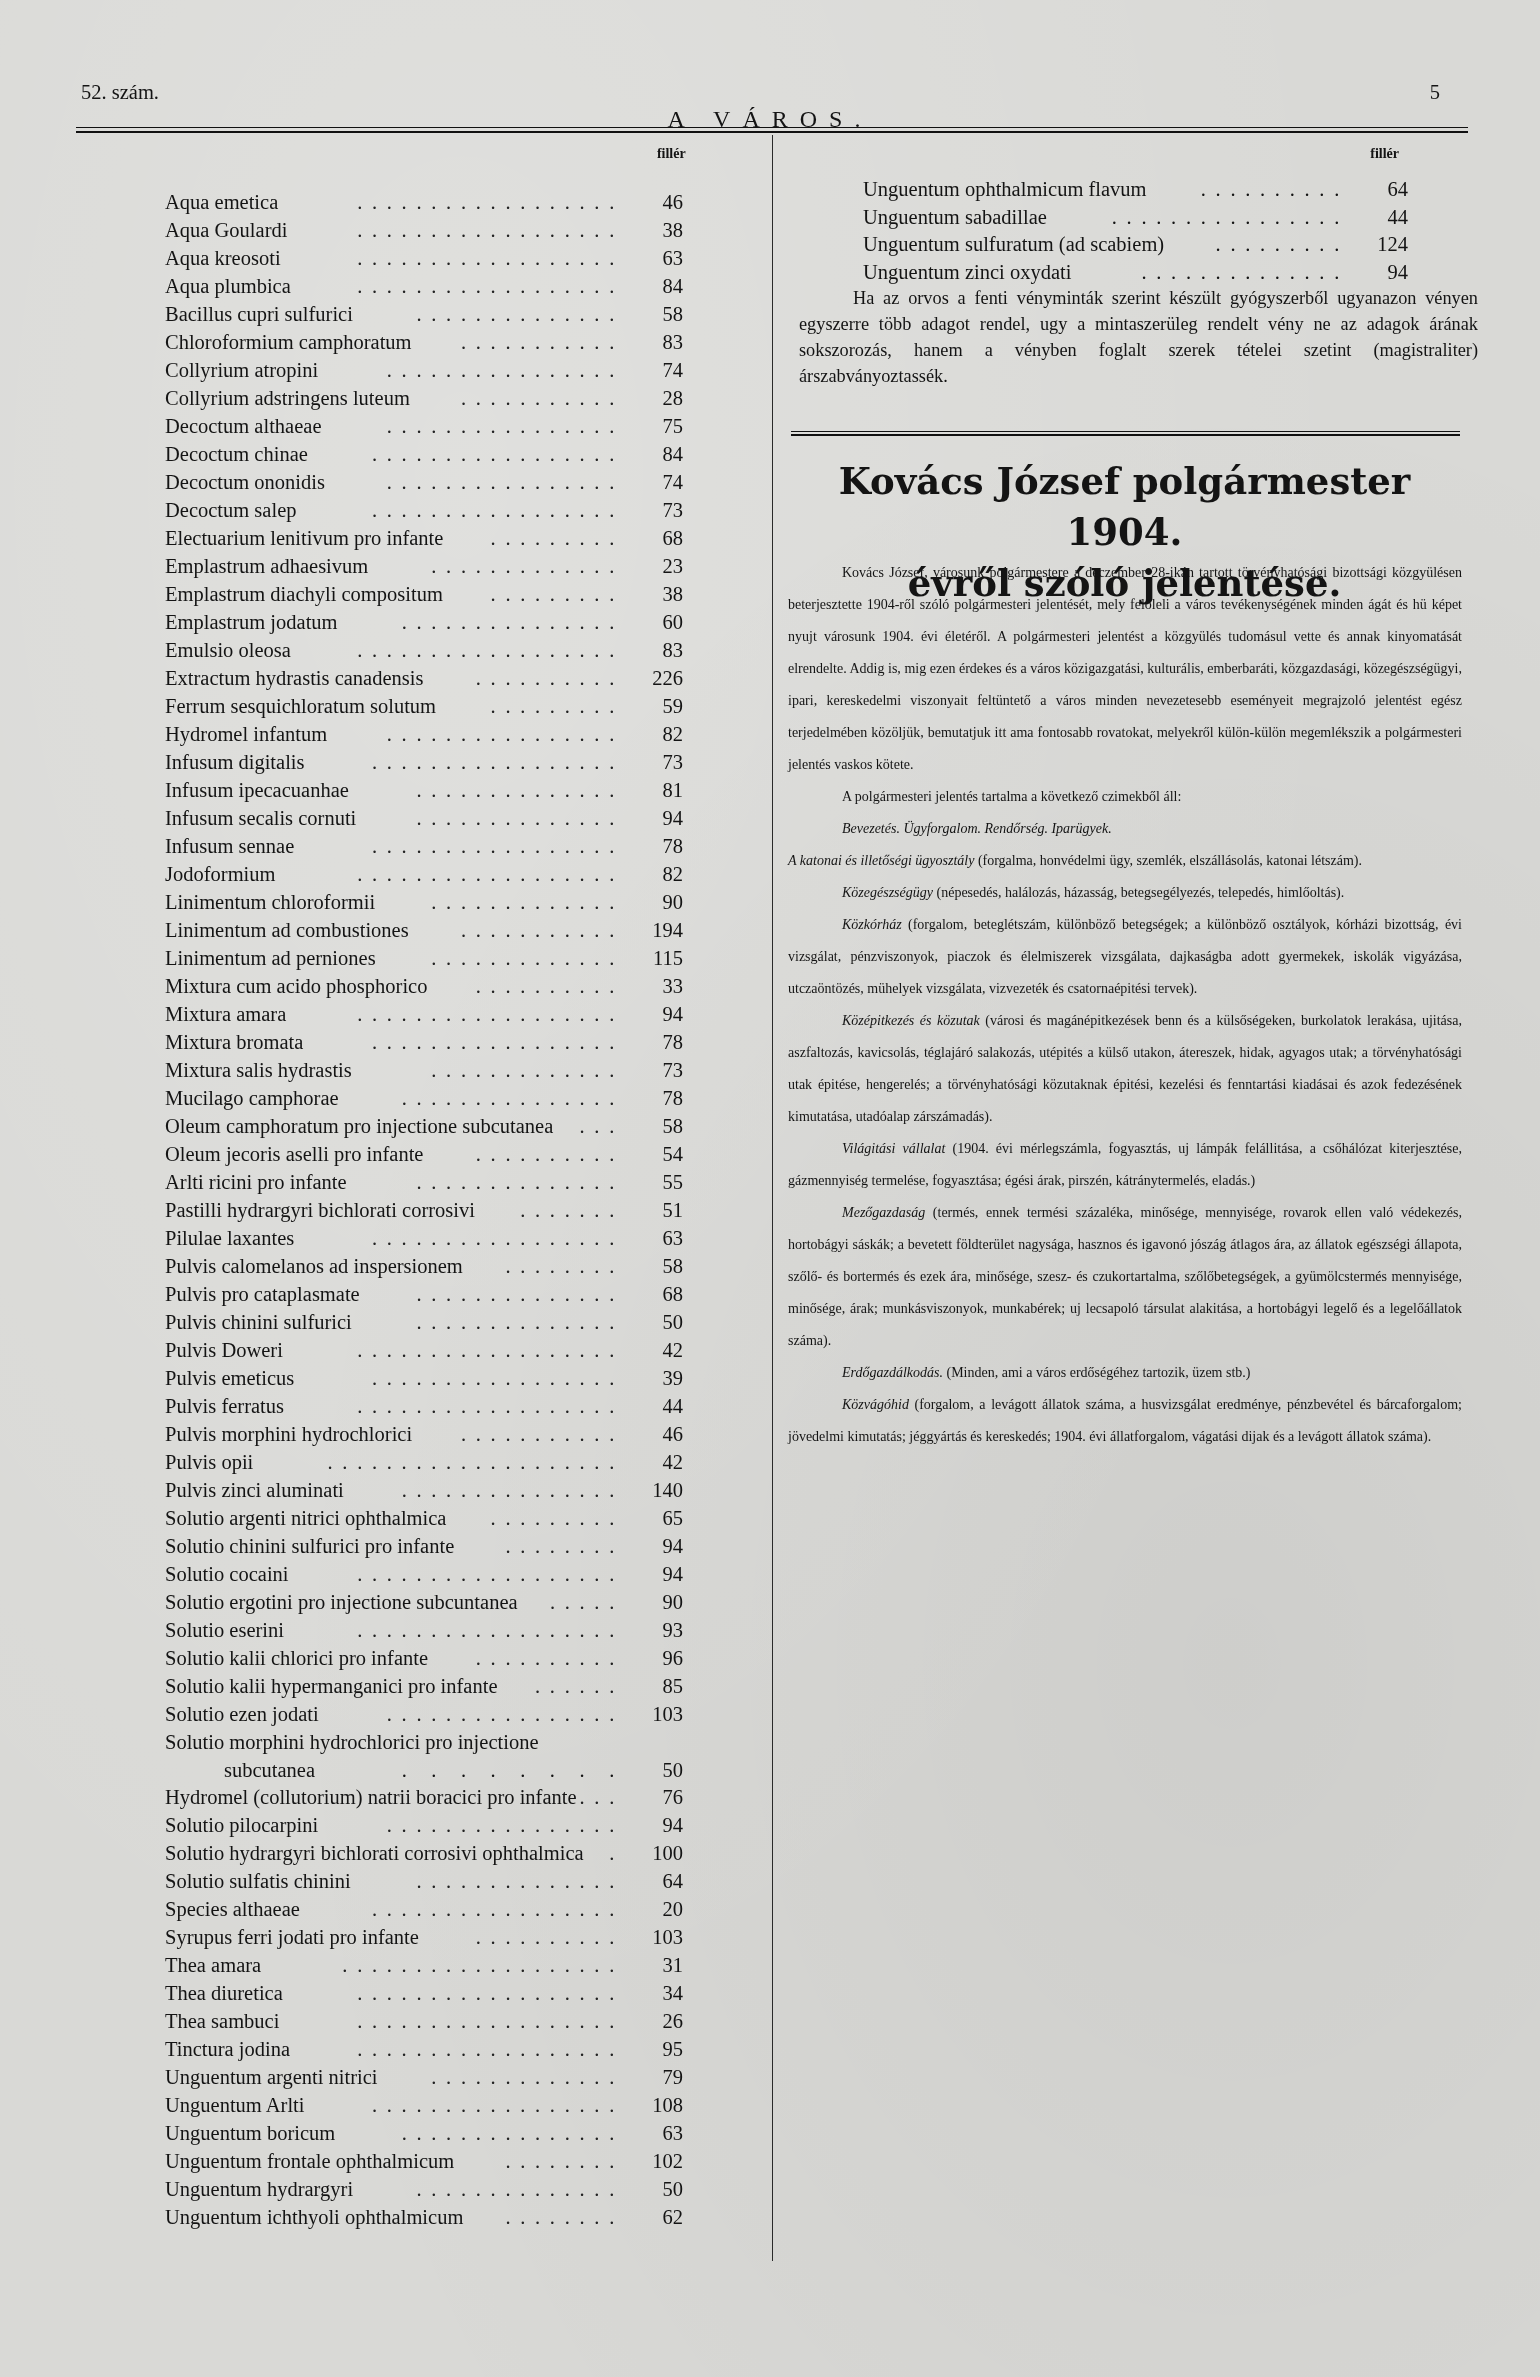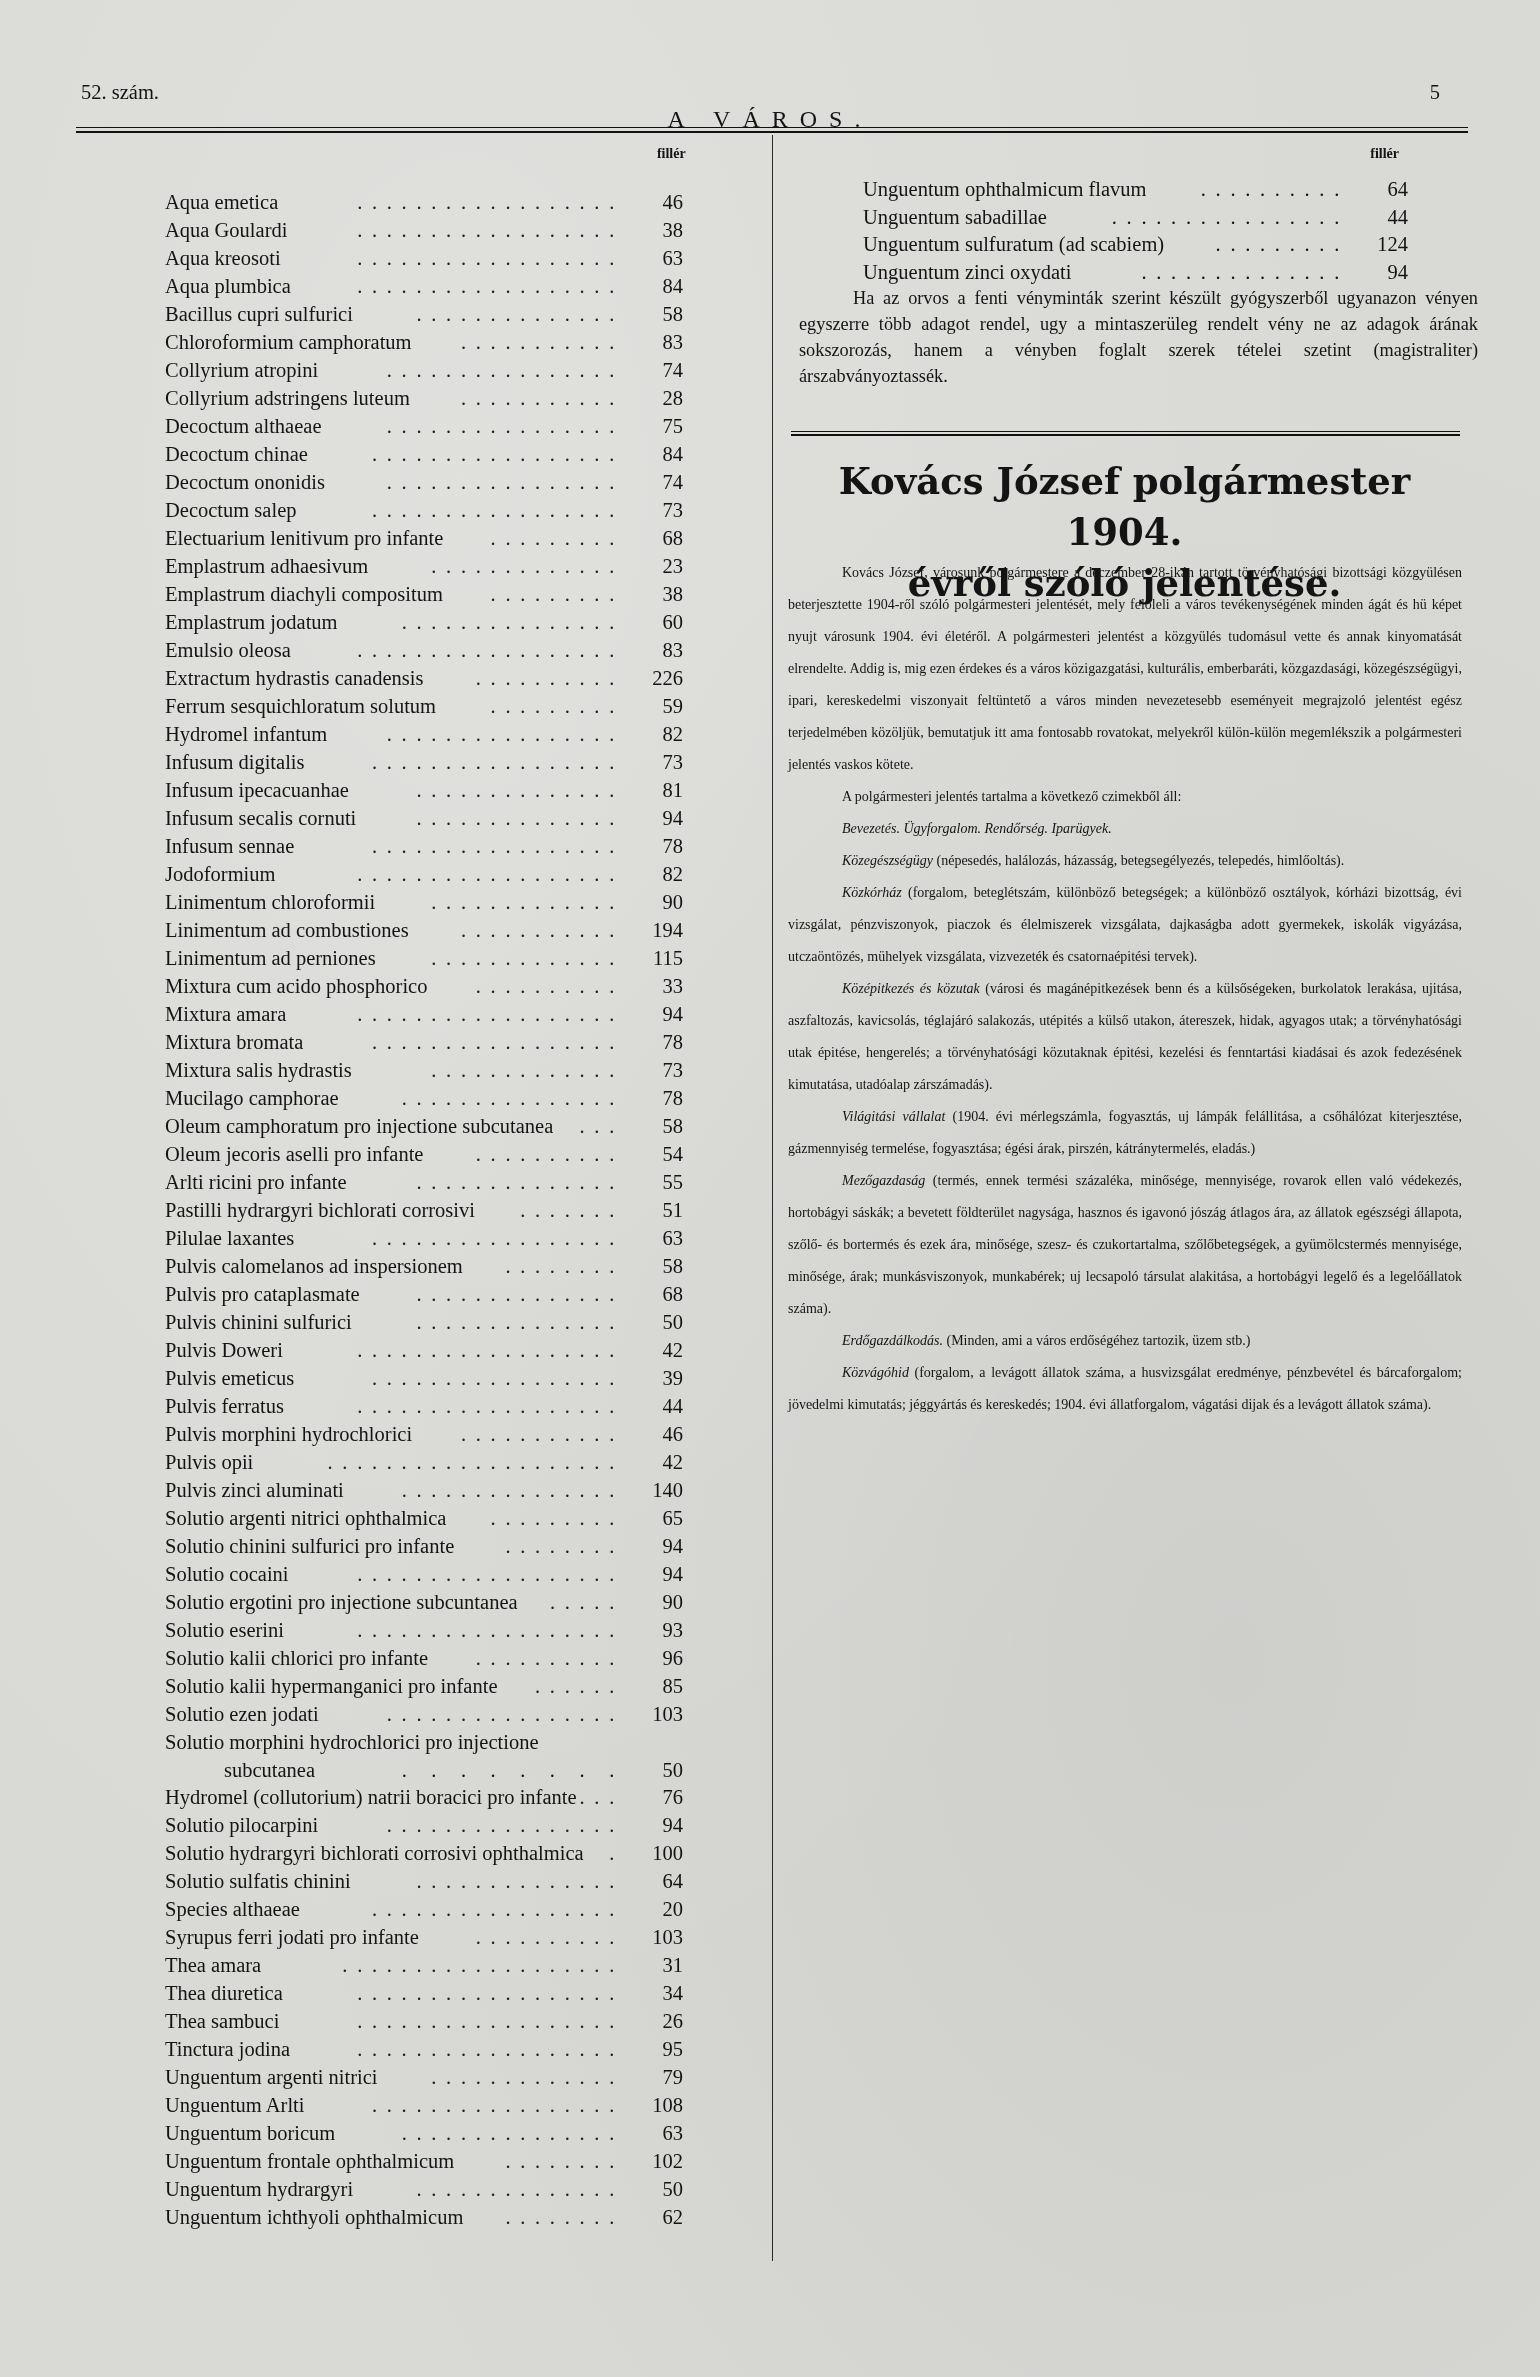--- a/index.html
+++ b/index.html
@@ -153,20 +153,21 @@
 
 <div class="title">
   <div>Kovács József polgármester 1904.</div>
   <div>évről szóló jelentése.</div>
 </div>
 
 <div class="article" id="article">
   <p>Kovács József, városunk polgármestere a deczember 28-ikán tartott törvényhatósági bizottsági közgyülésen beterjesztette 1904-ről szóló polgármesteri jelentését, mely felöleli a város tevékenységének minden ágát és hü képet nyujt városunk 1904. évi életéről. A polgármesteri jelentést a közgyülés tudomásul vette és annak kinyomatását elrendelte. Addig is, mig ezen érdekes és a város közigazgatási, kulturális, emberbaráti, közgazdasági, közegészségügyi, ipari, kereskedelmi viszonyait feltüntető a város minden nevezetesebb eseményeit megrajzoló jelentést egész terjedelmében közöljük, bemutatjuk itt ama fontosabb rovatokat, melyekről külön-külön megemlékszik a polgármesteri jelentés vaskos kötete.</p>
   <p>A polgármesteri jelentés tartalma a következő czimekből áll:</p>
 <p><i>Bevezetés. Ügyforgalom. Rendőrség. Iparügyek.</i><span></span></p>
+    <p class="noindent"><i>A katonai és illetőségi ügyosztály</i><span> (forgalma, honvédelmi ügy, szemlék, elszállásolás, katonai létszám).</span></p>
     <p><i>Közegészségügy</i><span> (népesedés, halálozás, házasság, betegsegélyezés, telepedés, himlőoltás).</span></p>
     <p><i>Közkórház</i><span> (forgalom, beteglétszám, különböző betegségek; a különböző osztályok, kórházi bizottság, évi vizsgálat, pénzviszonyok, piaczok és élelmiszerek vizsgálata, dajkaságba adott gyermekek, iskolák vigyázása, utczaöntözés, mühelyek vizsgálata, vizvezeték és csatornaépitési tervek).</span></p>
     <p><i>Középitkezés és közutak</i><span> (városi és magánépitkezések benn és a külsőségeken, burkolatok lerakása, ujitása, aszfaltozás, kavicsolás, téglajáró salakozás, utépités a külső utakon, átereszek, hidak, agyagos utak; a törvényhatósági utak épitése, hengerelés; a törvényhatósági közutaknak épitési, kezelési és fenntartási kiadásai és azok fedezésének kimutatása, utadóalap zárszámadás).</span></p>
     <p><i>Világitási vállalat</i><span> (1904. évi mérlegszámla, fogyasztás, uj lámpák felállitása, a csőhálózat kiterjesztése, gázmennyiség termelése, fogyasztása; égési árak, pirszén, kátránytermelés, eladás.)</span></p>
     <p><i>Mezőgazdaság</i><span> (termés, ennek termési százaléka, minősége, mennyisége, rovarok ellen való védekezés, hortobágyi sáskák; a bevetett földterület nagysága, hasznos és igavonó jószág átlagos ára, az állatok egészségi állapota, szőlő- és bortermés és ezek ára, minősége, szesz- és czukortartalma, szőlőbetegségek, a gyümölcstermés mennyisége, minősége, árak; munkásviszonyok, munkabérek; uj lecsapoló társulat alakitása, a hortobágyi legelő és a legelőállatok száma).</span></p>
     <p><i>Erdőgazdálkodás.</i><span> (Minden, ami a város erdőségéhez tartozik, üzem stb.)</span></p>
     <p><i>Közvágóhid</i><span> (forgalom, a levágott állatok száma, a husvizsgálat eredménye, pénzbevétel és bárcaforgalom; jövedelmi kimutatás; jéggyártás és kereskedés; 1904. évi állatforgalom, vágatási dijak és a levágott állatok száma).</span></p>
   </div>
 
 

